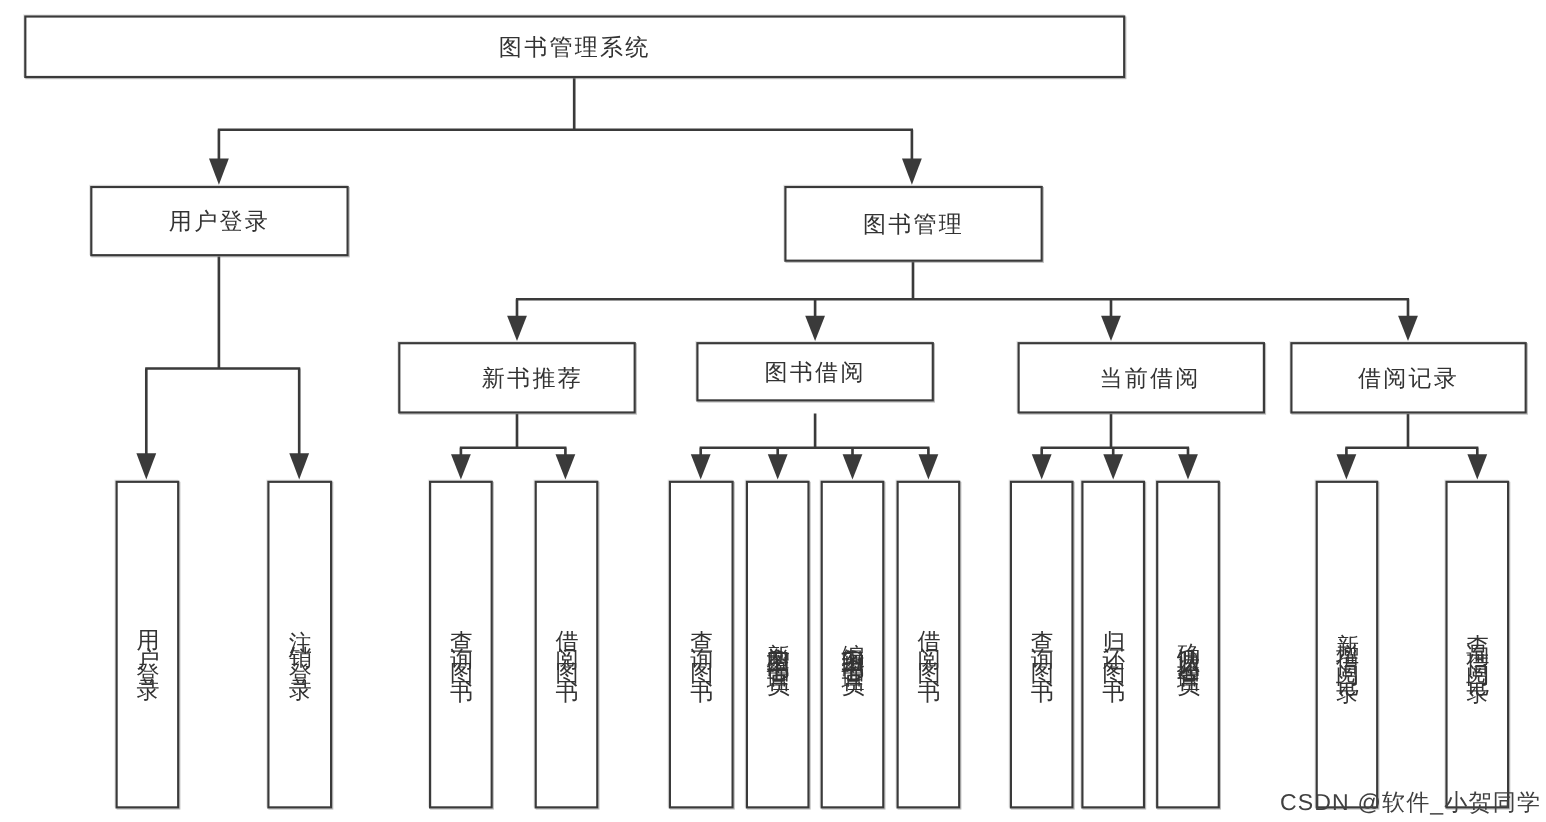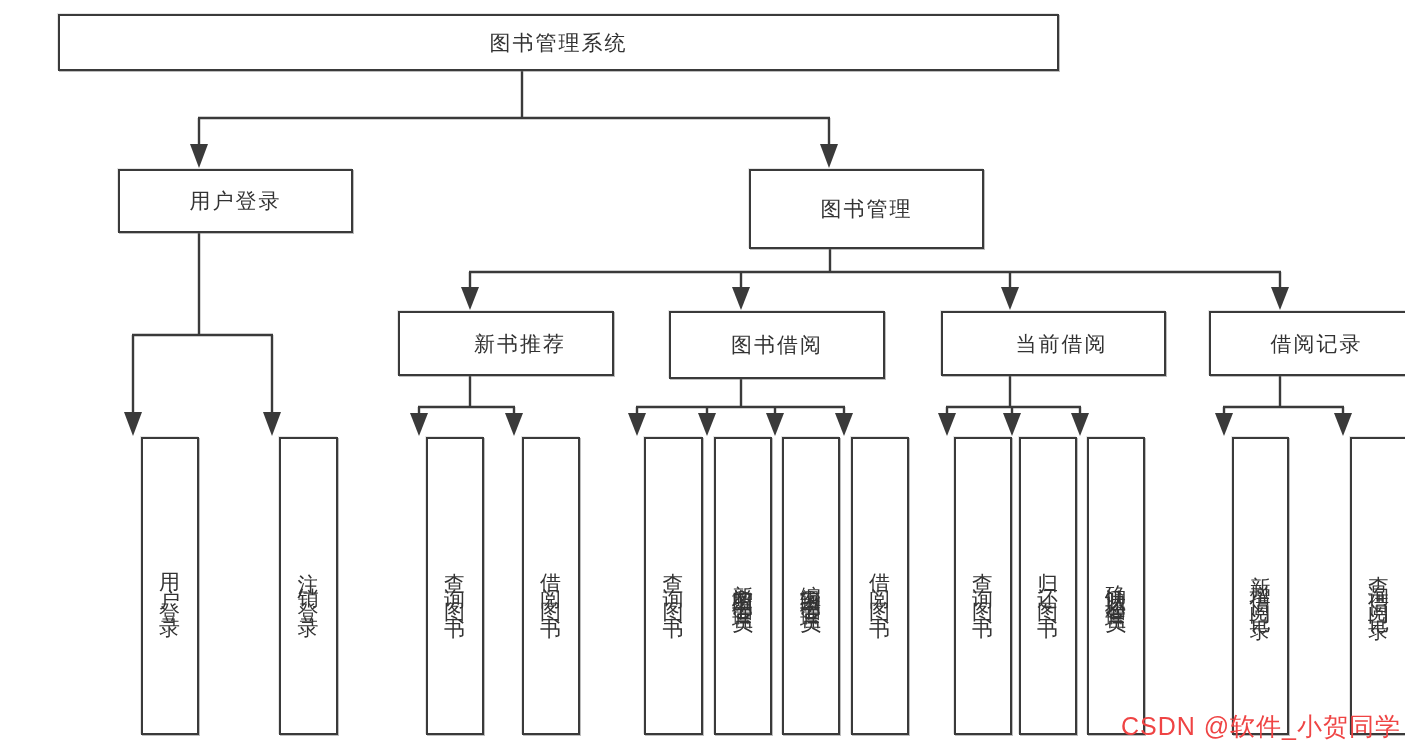--- a/index.html
+++ b/index.html
@@ -23,37 +23,36 @@
     box-sizing: border-box;
     background: #ffffff;
     border: 2px solid #3a3a3a;
     box-shadow: 1px 1px 0 rgba(110,110,110,.45), -1px -1px 0 rgba(150,150,150,.25);
     display: flex;
     align-items: center;
     justify-content: center;
     font-size: 21px;
     color: #333333;
     white-space: nowrap;
-    margin-left: 36px;
   }
   .hbox { letter-spacing: 2px; }
   .leaf .v {
     writing-mode: vertical-rl;
     line-height: 1;
     letter-spacing: 15px;
     white-space: normal;
   }
   .leaf .v.med   { letter-spacing: 9px; }
   .leaf .v.dense { letter-spacing: 4px; }
   .watermark {
     position: absolute;
     right: 4px;
     bottom: 4px;
-    font-size: 25px;
-    color: #ef4444;
+    font-size: 21px;
+    color: #404040;
     letter-spacing: 1px;
   }
 </style>
 </head>
 <body>
 
 <div class="canvas">
 
   <svg class="connectors" viewBox="0 0 1405 747">
     <g>
@@ -98,31 +97,31 @@
     </g>
   </svg>
 
   <div class="node hbox" style="left:22px; top:14px; width:1001px; height:57px;">
     <span>图书管理系统</span>
   </div>
 
   <div class="node hbox" style="left:82px; top:169px; width:235px; height:64px;">
     <span>用户登录</span>
   </div>
-  <div class="node hbox" style="left:713px; top:169px; width:235px; height:80px;">
+  <div class="node hbox" style="left:713px; top:169px; width:235px; height:69px;">
     <span>图书管理</span>
   </div>
 
   <div class="node hbox" style="left:362px; top:311px; width:216px; height:65px;padding-left:28px;">
     <span>新书推荐</span>
   </div>
-  <div class="node hbox" style="left:633px; top:311px; width:216px; height:68px;text-align:right;">
+  <div class="node hbox" style="left:633px; top:311px; width:216px; height:54px;text-align:right;">
     <span>图书借阅</span>
   </div>
-  <div class="node hbox" style="left:905px; top:311px; width:225px; height:65px;padding-left:16px;">
+  <div class="node hbox" style="left:925px; top:311px; width:225px; height:65px;padding-left:16px;">
     <span>当前借阅</span>
   </div>
   <div class="node hbox" style="left:1173px; top:311px; width:215px; height:65px;align-items:center;">
     <span>借阅记录</span>
   </div>
 
   <div class="node leaf" style="left:105px; top:437px; width:58px; height:298px;">
     <span class="v">用户登录</span>
   </div>
   <div class="node leaf" style="left:243px; top:437px; width:59px; height:298px;">

